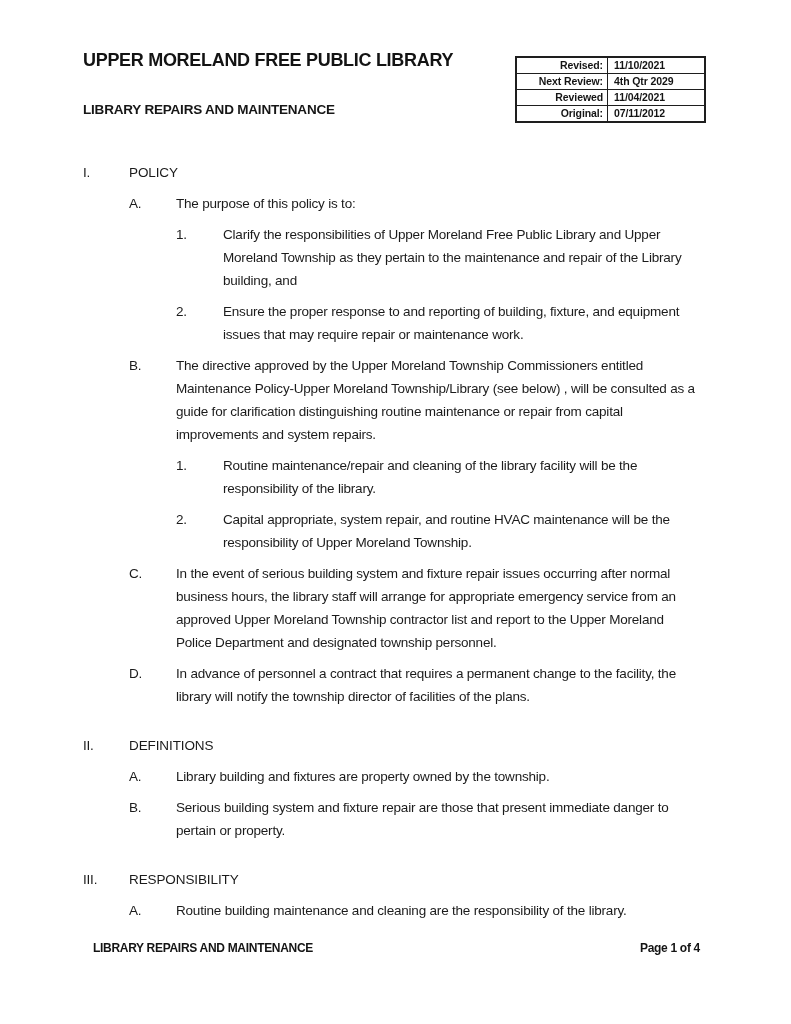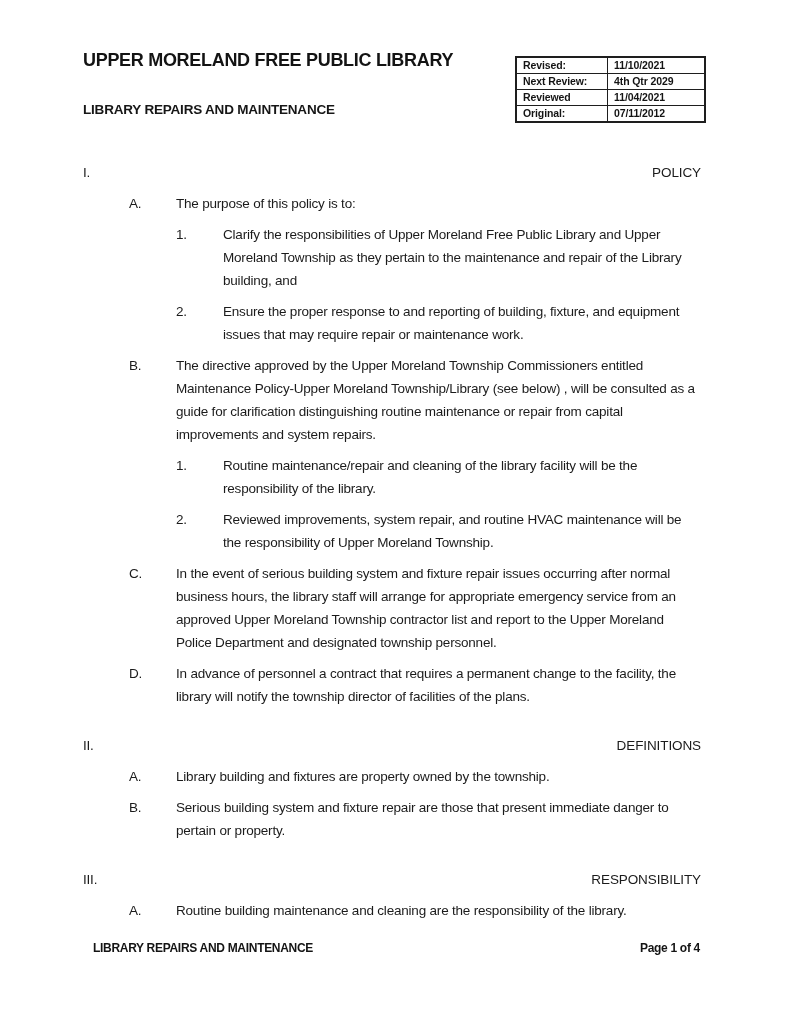--- a/index.html
+++ b/index.html
@@ -37,36 +37,36 @@
   .rev-table td {
     border:1px solid #1e1e1e;
     font-family:"Liberation Sans", sans-serif;
     font-size:10.5px;
     font-weight:700;
     letter-spacing:-0.1px;
     color:#141414;
     padding:1px 4px 2px 6px;
     white-space:nowrap;
   }
-  .rev-table td.lab-cell { width:80px; }
+  .rev-table td.lab-cell { width:80px;text-align:right; }
   .rev-table td.val-cell { width:86px; }
   .doc-body {
     margin-top:44px;
     font-size:13.5px;
     line-height:23px;
     letter-spacing:-0.2px;
   }
   .row { display:flex; align-items:flex-start; margin-bottom:8px; }
   .row .lab { flex:0 0 47px; }
   .lvl1 .lab { flex-basis:46px; }
   .lvl2 { margin-left:46px; }
   .lvl3 { margin-left:93px; }
   .row .txt { flex:1; }
   .doc-section + .doc-section { margin-top:26px; }
-  .heading { letter-spacing:-0.1px;text-align:right; }
+  .heading { letter-spacing:-0.1px; }
   .page-footer {
     position:absolute;
     top:941px; left:93px; right:91px;
     display:flex;
     justify-content:space-between;
     align-items:baseline;
     font-size:12px;
     font-weight:700;
     letter-spacing:-0.3px;
     color:#141414;
@@ -126,21 +126,21 @@
       <div class="row lvl2">
         <span class="lab">B.</span>
         <div class="txt">The directive approved by the Upper Moreland Township Commissioners entitled Maintenance Policy-Upper Moreland Township/Library (see below) , will be consulted as a guide for clarification distinguishing routine maintenance or repair from capital improvements and system repairs.</div>
       </div>
       <div class="row lvl3">
         <span class="lab">1.</span>
         <div class="txt">Routine maintenance/repair and cleaning of the library facility will be the responsibility of the library.</div>
       </div>
       <div class="row lvl3">
         <span class="lab">2.</span>
-        <div class="txt">Reviewed improvements, system repair, and routine HVAC maintenance will be the responsibility of Upper Moreland Township.</div>
+        <div class="txt">Capital appropriate, system repair, and routine HVAC maintenance will be the responsibility of Upper Moreland Township.</div>
       </div>
 
       <div class="row lvl2">
         <span class="lab">C.</span>
         <div class="txt">In the event of serious building system and fixture repair issues occurring after normal business hours, the library staff will arrange for appropriate emergency service from an approved Upper Moreland Township contractor list and report to the Upper Moreland Police Department and designated township personnel.</div>
       </div>
 
       <div class="row lvl2">
         <span class="lab">D.</span>
         <div class="txt">In advance of personnel a contract that requires a permanent change to the facility, the library will notify the township director of facilities of the plans.</div>

